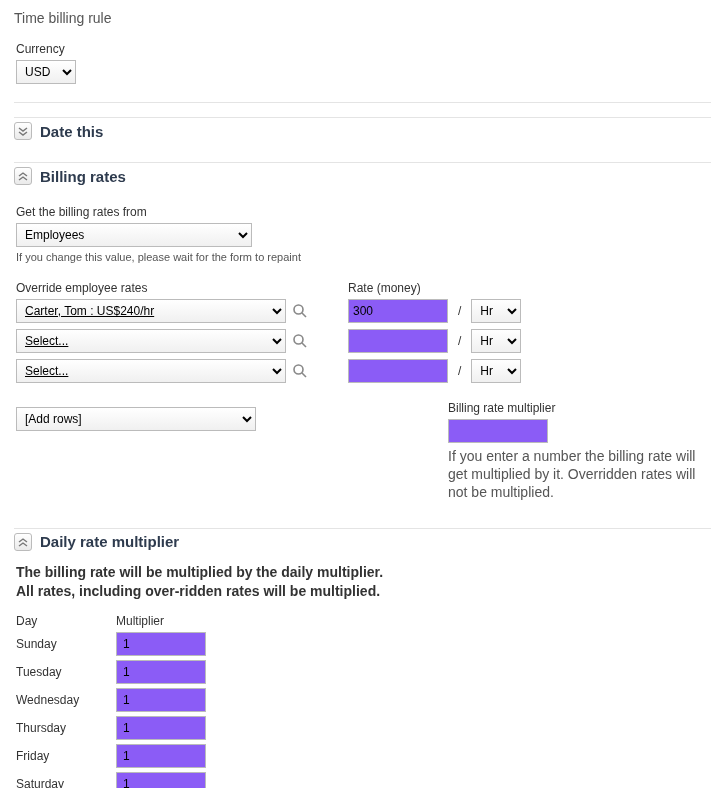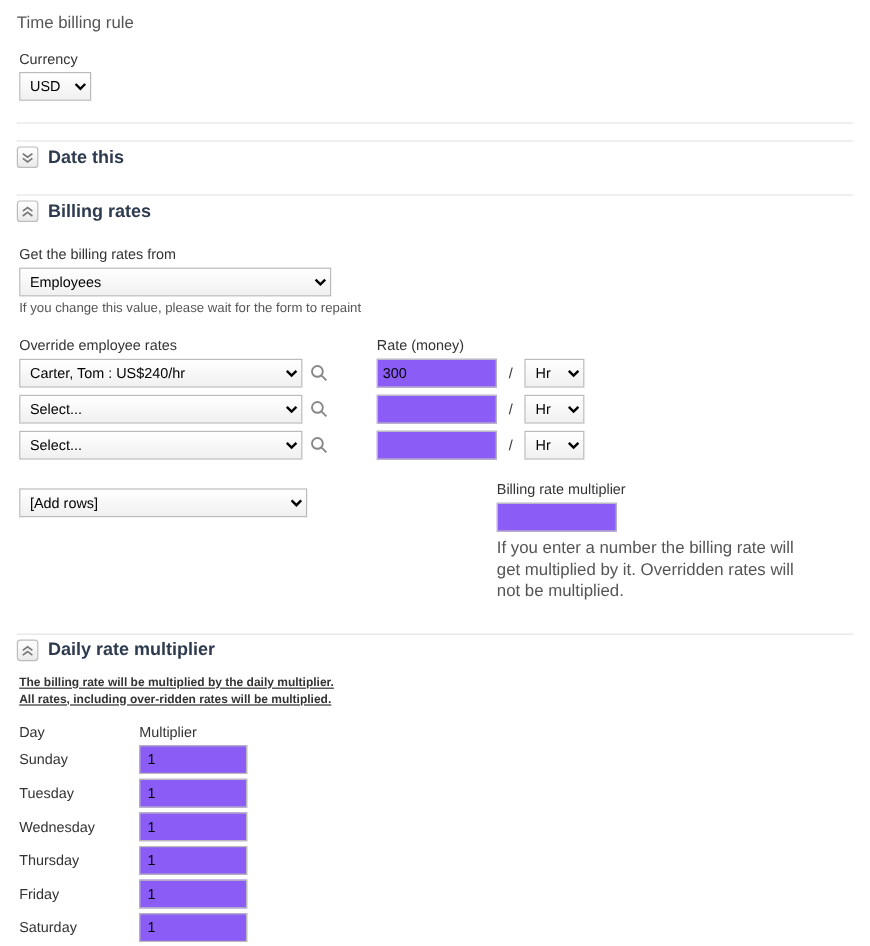--- a/index.html
+++ b/index.html
@@ -65,41 +65,40 @@
     font-weight: bold;
     font-size: 15px;
     color: #2e3b4e;
   }
   .hint {
     font-size: 11px;
     color: #555;
     margin-top: 4px;
   }
   .bold-hint {
-    font-size: 10px;
+    font-size: 14px;
     font-weight: bold;
     color: #333;
     margin: 4px 0 12px 0;
     line-height: 1.4;
-    text-decoration: underline;
   }
   .two-col {
     display: flex;
     gap: 40px;
     margin-top: 6px;
   }
   .override-col { flex: 0 0 auto; }
   .rate-col { flex: 0 0 auto; }
   .row {
     display: flex;
     align-items: center;
     margin-bottom: 6px;
     gap: 6px;
   }
-  .override-select { width: 236px; }
+  .override-select { width: 270px; text-decoration: underline; }
   .search-icon {
     width: 16px; height:16px;
     cursor: pointer;
   }
   .rate-input { width: 100px; text-align:left; padding-left:6px;}
   .slash { padding: 0 4px; }
   .unit-select { width: 50px; }
   .addrows-select { width: 240px; margin-top: 18px;}
   .mult-block { margin-top: 18px; }
   .mult-input { width: 100px; }
@@ -142,21 +141,21 @@
     <svg width="10" height="10" viewBox="0 0 10 10">
         <path d="M1 5 L5 2 L9 5 M1 9 L5 6 L9 9" fill="none" stroke="#777" stroke-width="1.4"></path>
       </svg>
   </div>
   <div class="section-title">Billing rates</div>
 </div>
 
 <div class="section-block">
   <div class="subspacer"></div>
   <div class="label">Get the billing rates from</div>
-  <select style="width:260px">
+  <select style="width:236px">
     <option>Employees</option>
   </select>
   <div class="hint">If you change this value, please wait for the form to repaint</div>
 
   <div class="subspacer"></div>
 
   <div class="two-col">
     <div class="override-col">
       <div class="label">Override employee rates</div>
 

